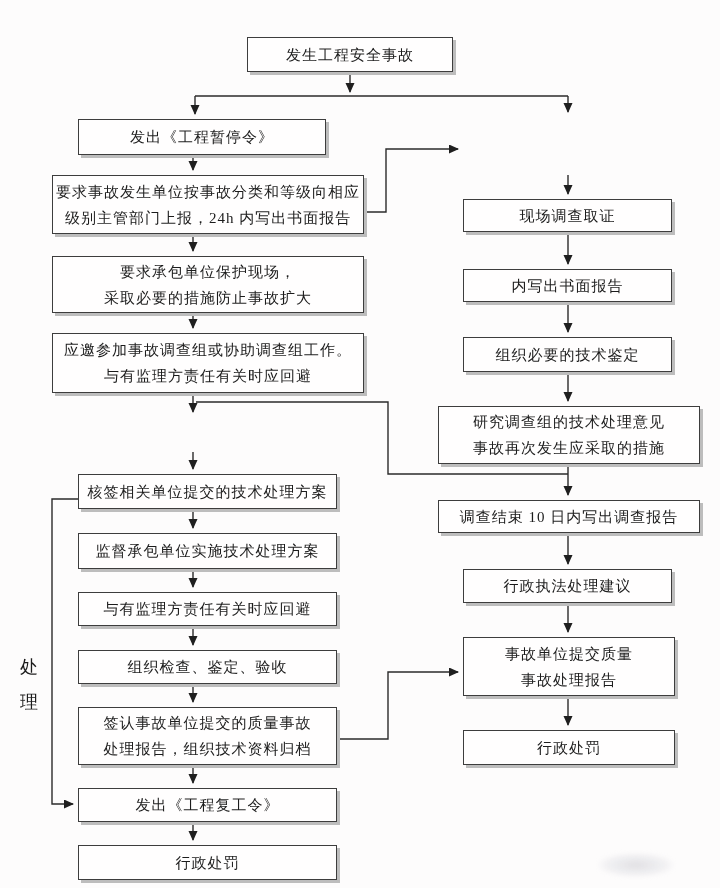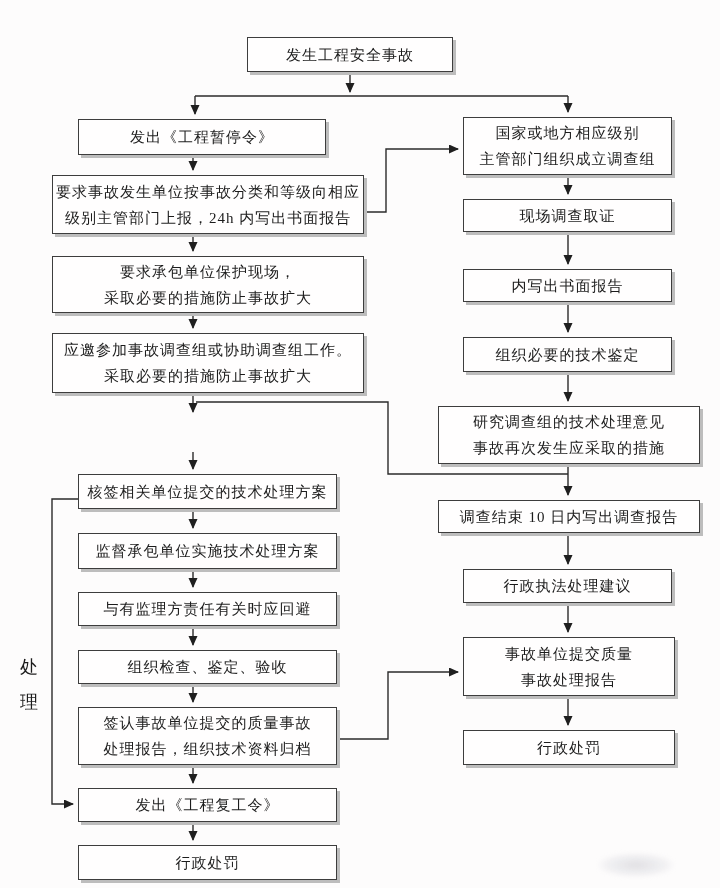--- a/index.html
+++ b/index.html
@@ -93,32 +93,30 @@
   </svg>
 
   <div class="node" style="left:247px;top:25px;width:206px;height:35px">发生工程安全事故</div>
 
   <div class="node" style="left:78px;top:107px;width:248px;height:36px">发出《工程暂停令》</div>
   <div class="node" style="left:52px;top:163px;width:312px;height:59px">要求事故发生单位按事故分类和等级向相应
 级别主管部门上报，24h 内写出书面报告</div>
   <div class="node" style="left:52px;top:244px;width:312px;height:57px">要求承包单位保护现场，
 采取必要的措施防止事故扩大</div>
   <div class="node" style="left:52px;top:321px;width:312px;height:60px">应邀参加事故调查组或协助调查组工作。
-采取必要的措施防止事故扩大</div>
+与有监理方责任有关时应回避</div>
   <div class="node" style="left:78px;top:462px;width:259px;height:35px">核签相关单位提交的技术处理方案</div>
   <div class="node" style="left:78px;top:521px;width:259px;height:36px">监督承包单位实施技术处理方案</div>
   <div class="node" style="left:78px;top:580px;width:259px;height:34px">与有监理方责任有关时应回避</div>
   <div class="node" style="left:78px;top:638px;width:259px;height:34px">组织检查、鉴定、验收</div>
   <div class="node" style="left:78px;top:695px;width:259px;height:58px">签认事故单位提交的质量事故
 处理报告，组织技术资料归档</div>
   <div class="node" style="left:78px;top:776px;width:259px;height:34px">发出《工程复工令》</div>
   <div class="node" style="left:78px;top:833px;width:259px;height:35px">行政处罚</div>
 
-  <div class="node" style="left:463px;top:105px;width:209px;height:58px">国家或地方相应级别
-主管部门组织成立调查组</div>
   <div class="node" style="left:463px;top:187px;width:209px;height:33px">现场调查取证</div>
   <div class="node" style="left:463px;top:257px;width:209px;height:33px">内写出书面报告</div>
   <div class="node" style="left:463px;top:325px;width:209px;height:35px">组织必要的技术鉴定</div>
   <div class="node" style="left:438px;top:394px;width:262px;height:58px">研究调查组的技术处理意见
 事故再次发生应采取的措施</div>
   <div class="node" style="left:438px;top:488px;width:262px;height:33px">调查结束 10 日内写出调查报告</div>
   <div class="node" style="left:463px;top:557px;width:209px;height:34px">行政执法处理建议</div>
   <div class="node" style="left:463px;top:625px;width:212px;height:59px">事故单位提交质量
 事故处理报告</div>
   <div class="node" style="left:463px;top:718px;width:212px;height:35px">行政处罚</div>

